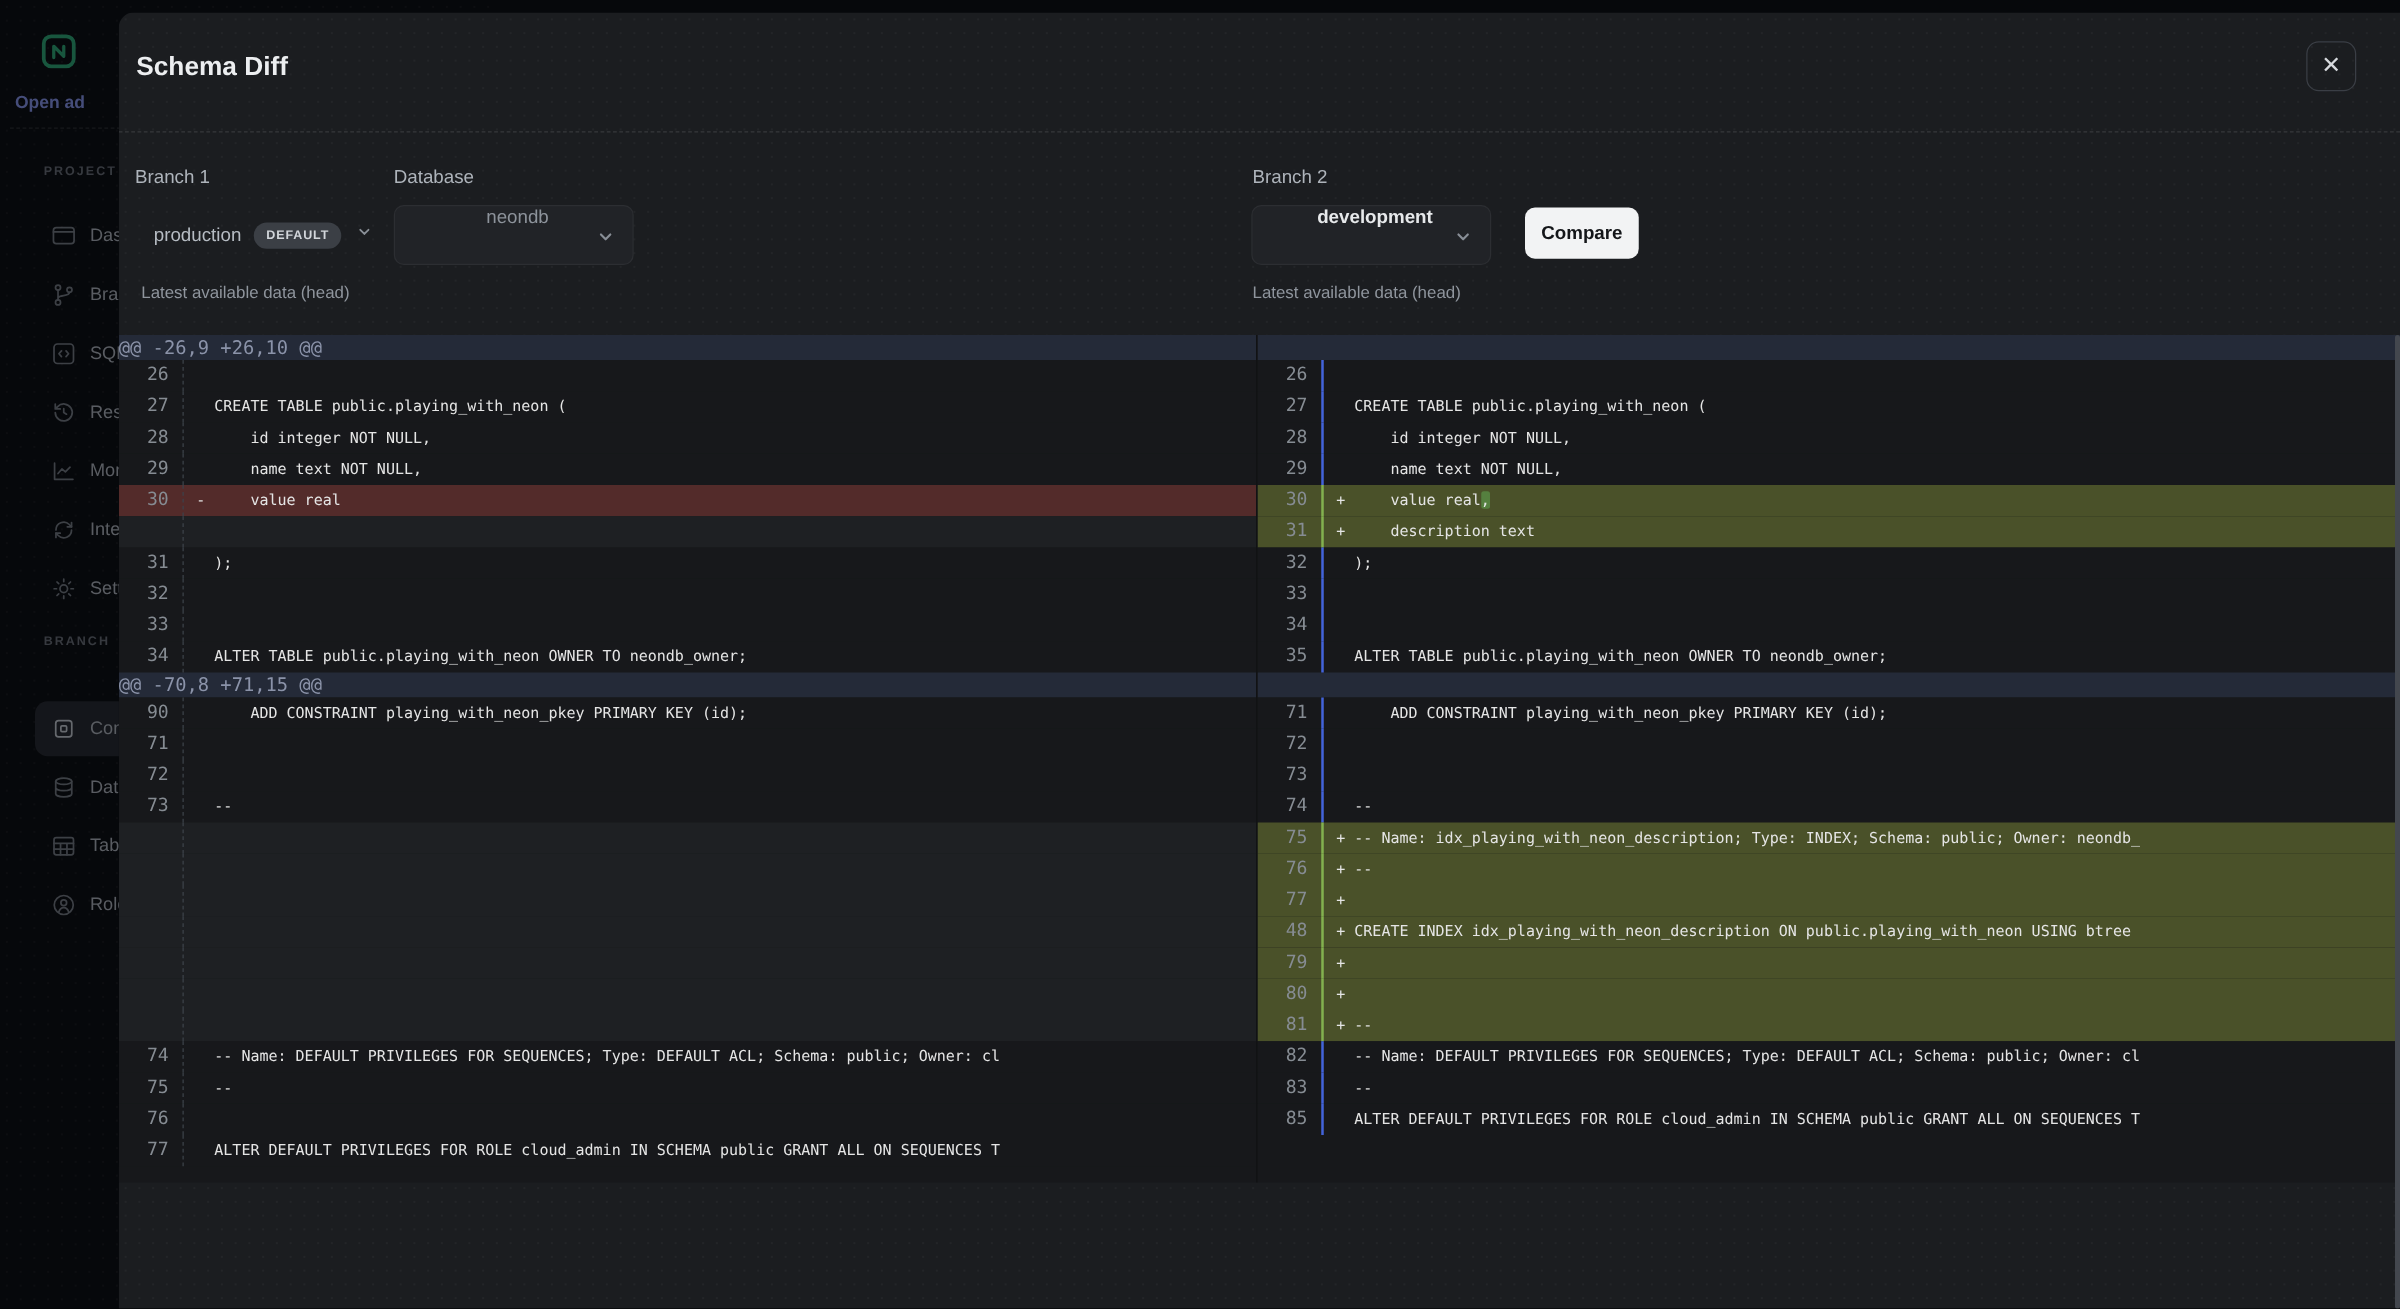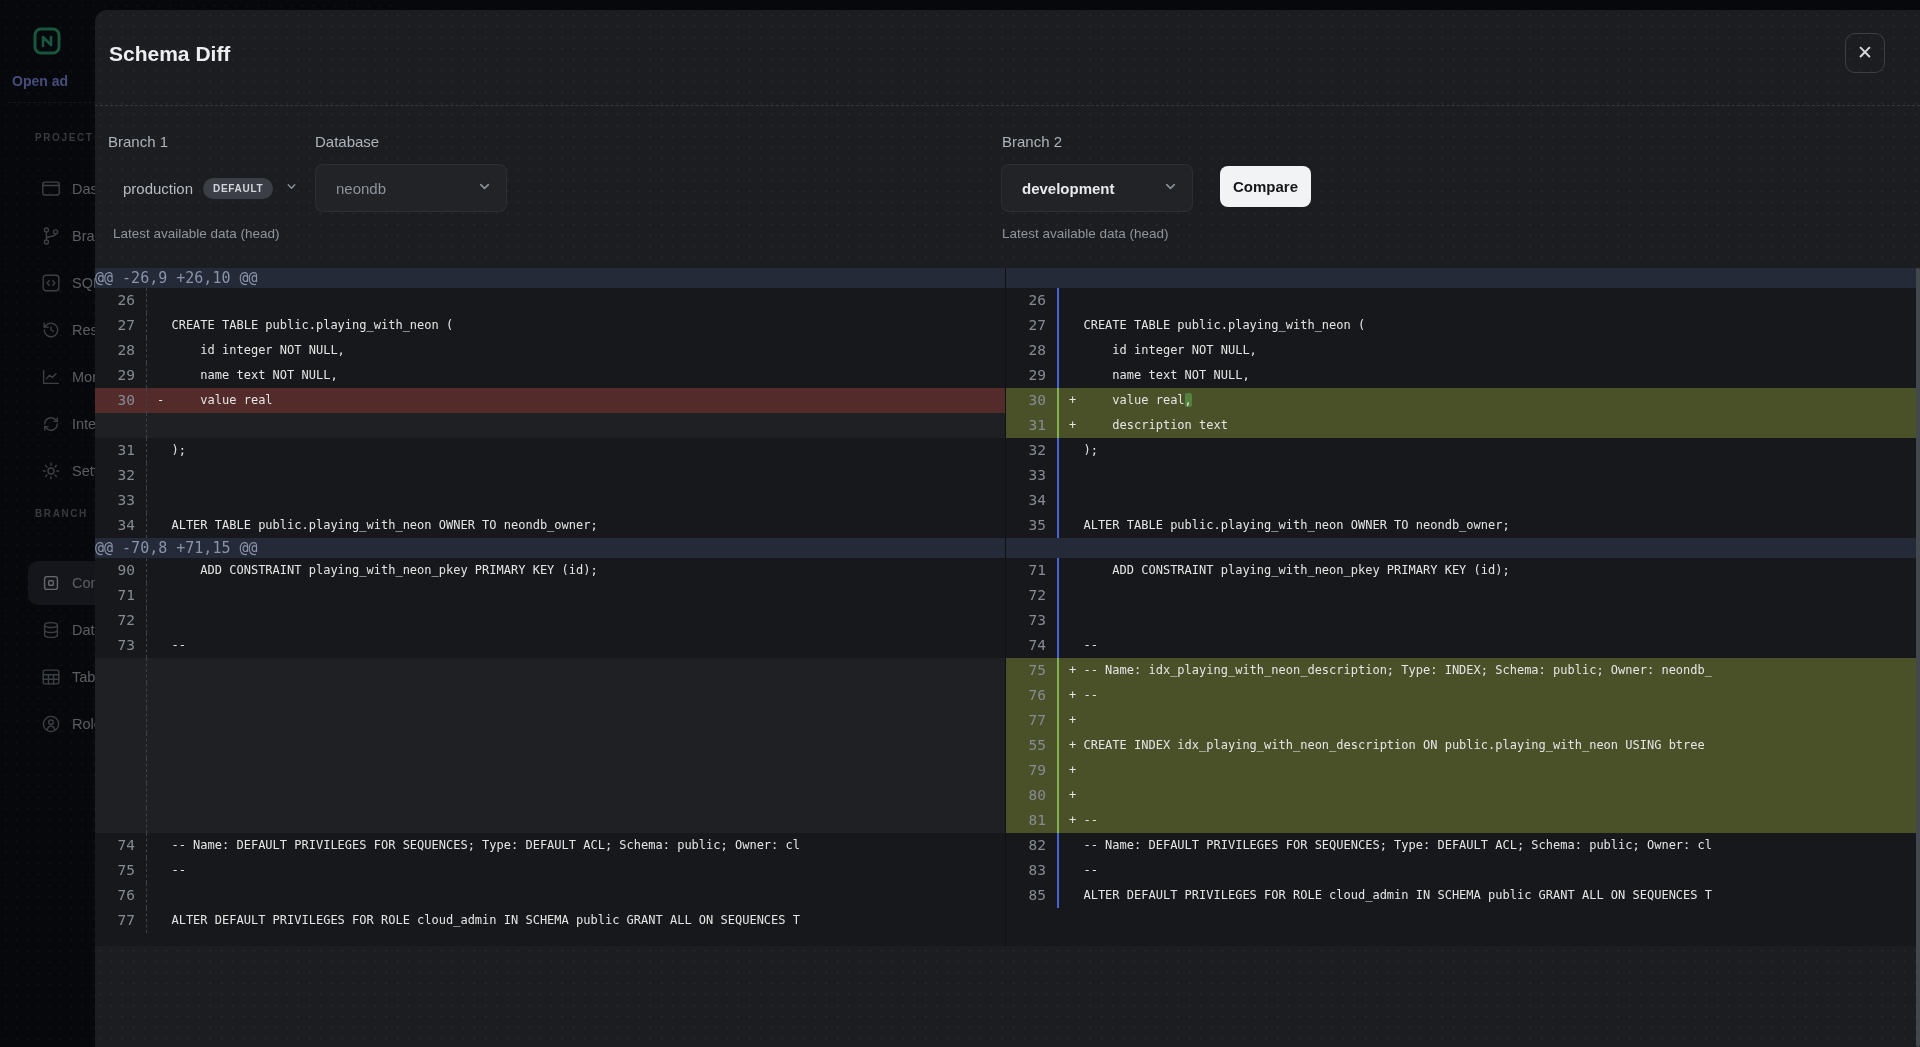--- a/index.html
+++ b/index.html
@@ -34,21 +34,21 @@
 
   
   .ctl-label { position:absolute; top:123px; font-size:15px; color:#aeb4bb; }
   .lbl-b1 { left:13px; } .lbl-db { left:220px; } .lbl-b2 { left:907px; }
 
   .sel-ghost { position:absolute; left:8px; top:154px; height:48px; display:flex; align-items:center; padding:0 14px 0 20px; color:#b6bcc3; }
   .sel-ghost .val { font-size:15px; }
   .badge { margin-left:10px; height:21px; padding:0 10px; border-radius:11px; background:#3b3f45; color:#d2d6db; font-size:10px; font-weight:700; letter-spacing:.7px; line-height:21px; }
   .chev { margin-left:12px; color:#888e96; flex:none; }
 
-  .sel-box { position:absolute; top:154px; height:48px; width:192px; background:#212327; border:1px solid rgba(255,255,255,0.05); border-radius:8px; display:flex; align-items:center; padding:0 14px 0 20px; }
+  .sel-box { position:absolute; top:154px; height:48px; width:192px; background:#212327; border:1px solid rgba(255,255,255,0.05); border-radius:8px; display:flex; align-items:center; padding:0 14px 0 20px;flex-direction:column; }
   .sel-db { left:220px; } .sel-db .val { font-size:15px; color:#8d939b; }
   .sel-b2 { left:906px; } .sel-b2 .val { font-size:15px; font-weight:700; color:#e7e9eb; }
   .sel-box .chev { margin-left:auto; }
 
   .compare-btn { position:absolute; left:1125px; top:156px; width:91px; height:41px; background:#f2f3f4; color:#141619; border:none; border-radius:8px; font-size:15px; font-weight:600; font-family:"Liberation Sans",sans-serif; cursor:pointer; }
 
   .hint { position:absolute; top:216px; font-size:13.5px; color:#8f959d; }
   .hint-l { left:18px; } .hint-r { left:907px; }
 
   
@@ -440,21 +440,21 @@
             <span class="num">76</span>
             <span class="sepline"></span>
             <span class="codeline"><span class="pfx">+</span>--</span>
           </div>
           <div class="row add">
             <span class="num">77</span>
             <span class="sepline"></span>
             <span class="codeline"><span class="pfx">+</span></span>
           </div>
           <div class="row add">
-            <span class="num">55</span>
+            <span class="num">48</span>
             <span class="sepline"></span>
             <span class="codeline"><span class="pfx">+</span>CREATE INDEX idx_playing_with_neon_description ON public.playing_with_neon USING btree </span>
           </div>
           <div class="row add">
             <span class="num">79</span>
             <span class="sepline"></span>
             <span class="codeline"><span class="pfx">+</span></span>
           </div>
           <div class="row add">
             <span class="num">80</span>

